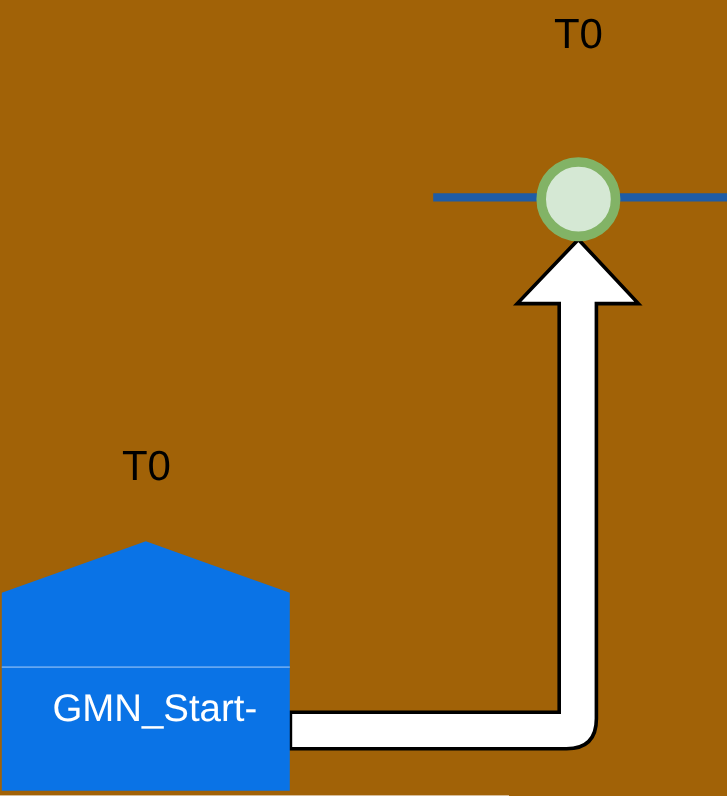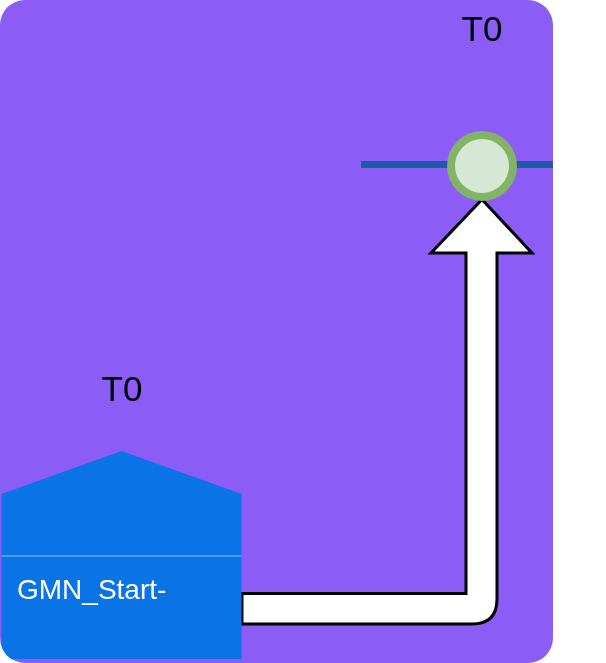--- a/index.html
+++ b/index.html
@@ -3,25 +3,24 @@
 <meta charset="utf-8">
 <style>
   html, body {
     margin: 0;
     padding: 0;
     background: #ffffff;
     font-family: "Liberation Sans", sans-serif;
   }
   .canvas {
     position: relative;
-    width: 553px;
+    width: 606px;
     height: 663px;
-    background: #8b5cf6;
+    background: #a16207;
     overflow: hidden;
-    border-radius: 25px;
   }
   .diagram-svg {
     position: absolute;
     left: 0;
     top: 0;
     width: 606px;
     height: 663px;
   }
   .time-label {
     position: absolute;
@@ -32,24 +31,24 @@
     color: #000000;
     white-space: nowrap;
   }
   .time-label.place-time { left: 432px; top: 9px; }
   .time-label.node-time  { left: 72px;  top: 369px; }
   .node-label {
     position: absolute;
     left: 17px;
     top: 570px;
     width: 224px;
-    font-size: 28px;
+    font-size: 32px;
     line-height: 40px;
     color: #ffffff;
-    text-align: left;
+    text-align: center;
     white-space: nowrap;
   }
 </style>
 </head>
 <body>
 
 <div class="canvas">
 
   <svg class="diagram-svg" viewBox="0 0 606 663" xmlns="http://www.w3.org/2000/svg">
 

